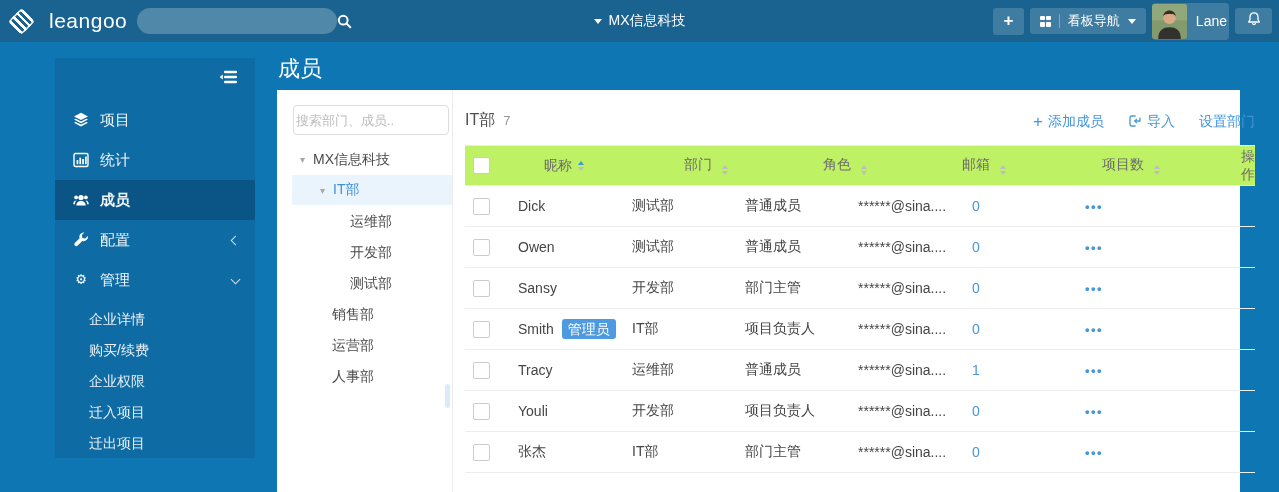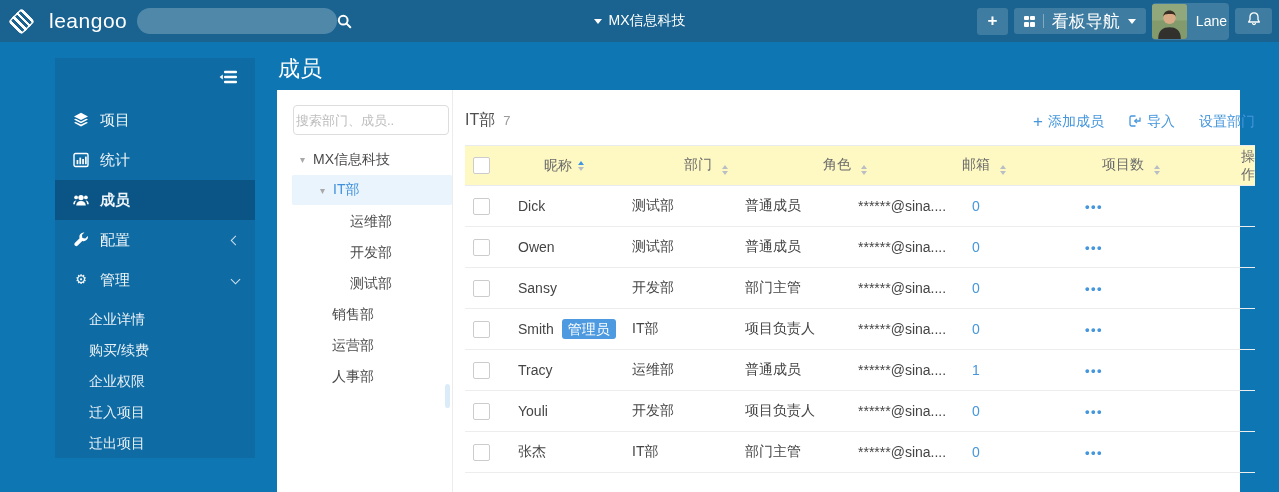--- a/index.html
+++ b/index.html
@@ -19,21 +19,21 @@
     font-size:13px;padding:0 10px 0 14px;font-family:inherit;}
   .search-pill .mag{display:flex;margin-right:11px;}
   .tb-center{position:absolute;left:50%;transform:translateX(-50%);top:0;height:42px;
     display:flex;align-items:center;gap:7px;color:#fff;font-size:14px;cursor:pointer;}
   .tri-down{width:0;height:0;border-left:4px solid transparent;border-right:4px solid transparent;
     border-top:5px solid #fff;}
   .tb-right{position:absolute;right:7px;top:0;height:42px;display:flex;align-items:center;gap:6px;}
   .tb-btn{background:rgba(255,255,255,.16);border-radius:3px;height:26px;display:flex;
     align-items:center;justify-content:center;color:#fff;cursor:pointer;}
   .btn-plus{width:31px;font-size:17px;font-weight:bold;padding-bottom:1px;}
-  .btn-nav{padding:0 10px;gap:8px;font-size:17px;}
+  .btn-nav{padding:0 10px;gap:8px;font-size:13px;}
   .grid-icon{width:11px;height:11px;display:grid;grid-template-columns:1fr 1fr;grid-template-rows:1fr 1fr;gap:1.5px;}
   .grid-icon i{background:#fff;border-radius:1px;}
   .nav-div{width:1px;height:14px;background:rgba(255,255,255,.35);}
   .btn-user{height:37px;padding-right:2px;gap:9px;border-radius:4px;font-size:14px;}
   .avatar{width:35px;height:35px;border-radius:3px;overflow:hidden;display:block;}
   .btn-bell{width:37px;}
 
   
   .sidebar{position:absolute;left:55px;top:58px;width:200px;height:400px;background:#0f6ba3;}
   .collapse{position:absolute;right:16px;top:12px;cursor:pointer;display:flex;}
@@ -77,21 +77,21 @@
   .table-col{flex:1;padding:0 14px 0 12px;box-sizing:border-box;}
   .toolbar{height:55px;display:flex;align-items:flex-end;justify-content:space-between;
     box-sizing:border-box;padding-bottom:14px;}
   .grp{display:flex;align-items:baseline;}
   .grp-name{font-size:16px;color:#4f4f4f;}
   .grp-count{font-size:13px;color:#9a9a9a;margin-left:8px;}
   .actions{display:flex;gap:24px;align-items:center;color:#4596dd;font-size:14px;}
   .action{display:flex;align-items:center;gap:5px;cursor:pointer;}
   .action .plus{font-size:17px;font-weight:400;line-height:1;margin-top:-2px;}
 
-  .tbl-header{height:41px;background:#fef9c3;border-top:1px solid #e9ebee;border-bottom:1px solid #e9ebee;
+  .tbl-header{height:41px;background:#bef264;border-top:1px solid #e9ebee;border-bottom:1px solid #e9ebee;
     display:flex;align-items:center;color:#6b6b6b;font-size:14px;box-sizing:border-box;gap:26px;}
   .tbl-row{height:41px;border-bottom:1px solid #ededee;display:flex;align-items:center;
     font-size:14px;color:#454545;box-sizing:border-box;}
   .c0{width:44px;display:flex;align-items:center;padding-left:8px;box-sizing:border-box;}
   .c1{width:114px;padding-left:9px;box-sizing:border-box;display:flex;align-items:center;}
   .c2{width:113px;padding-left:9px;box-sizing:border-box;}
   .c3{width:113px;padding-left:9px;box-sizing:border-box;}
   .c4{width:114px;padding-left:9px;box-sizing:border-box;white-space:nowrap;overflow:hidden;}
   .c5{width:113px;padding-left:9px;box-sizing:border-box;}
   .c6{flex:1;padding-left:9px;box-sizing:border-box;}

